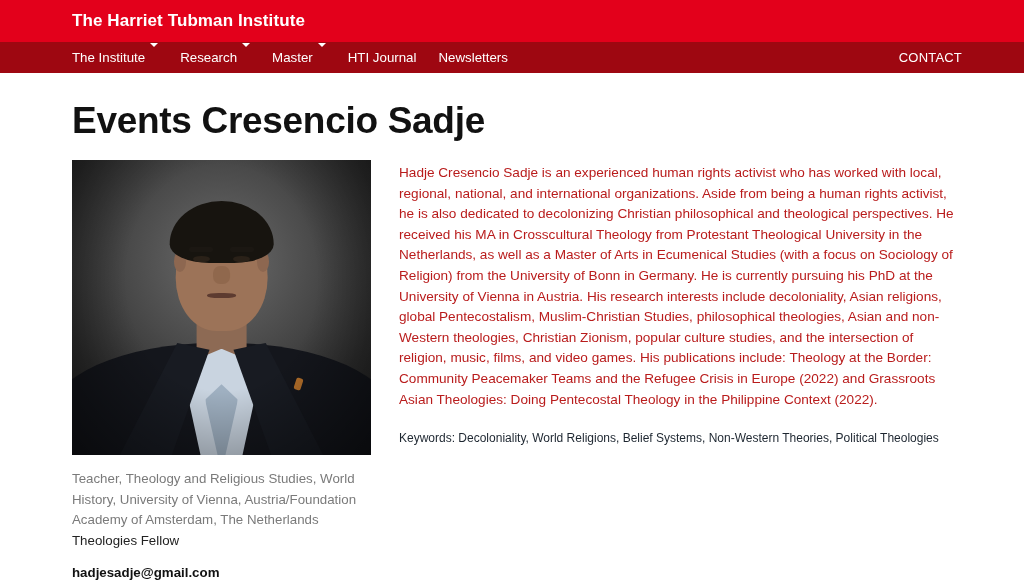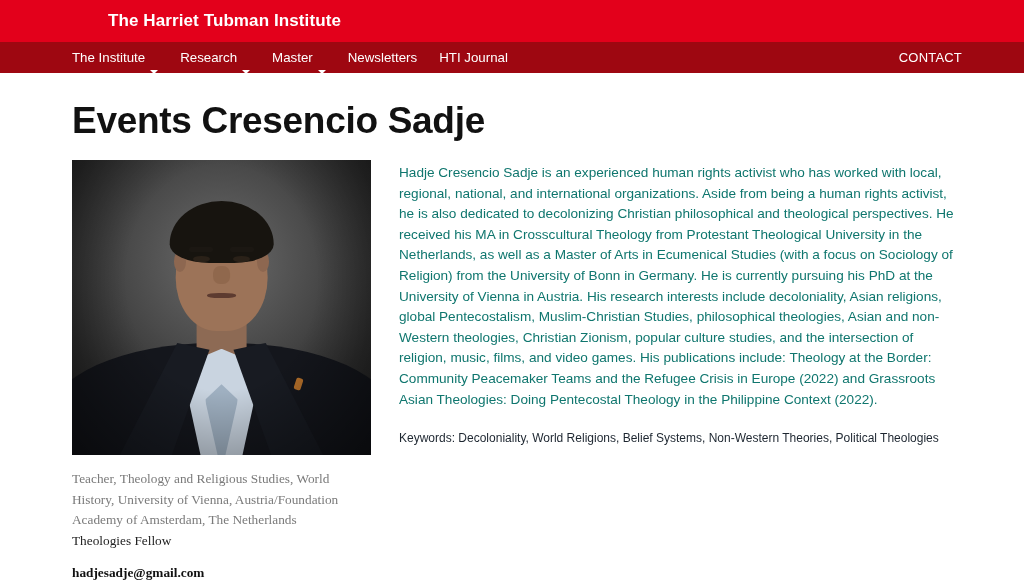--- a/index.html
+++ b/index.html
@@ -18,21 +18,21 @@
     height: 584px;
     background: #ffffff;
   }
 
   
   .brandbar {
     height: 42px;
     background: #e3001b;
     display: flex;
     align-items: center;
-    padding-left: 108px;
+    padding-left: 72px;
   }
   .brandbar .site-title {
     color: #ffffff;
     font-size: 17px;
     font-weight: bold;
     letter-spacing: 0.1px;
   }
 
   
   .navbar {
@@ -50,21 +50,21 @@
     gap: 0px;
   }
   .nav-item {
     color: #ffffff;
     font-size: 13.3px;
     padding: 0 11px;
     line-height: 31px;
     white-space: nowrap;
     cursor: pointer;
     display: flex;
-    align-items: flex-end;
+    align-items: flex-start;
     gap: 5px;
   }
   .nav-item:first-child { padding-left: 0; }
   .caret {
     width: 0; height: 0;
     border-left: 4px solid transparent;
     border-right: 4px solid transparent;
     border-top: 4px solid #ffffff;
     display: inline-block;
     position: relative;
@@ -91,21 +91,20 @@
     letter-spacing: -0.3px;
   }
 
   .cols {
     display: flex;
     align-items: flex-start;
   }
   .left-col {
     width: 299px;
     flex: 0 0 299px;
-    font-family: Liberation Serif, serif;
   }
   .portrait {
     width: 299px;
     height: 295px;
     background: #2b2b2b;
     position: relative;
     overflow: hidden;
   }
   
   .bg-grad {
@@ -268,21 +267,21 @@
   }
 
   .right-col {
     margin-left: 28px;
     flex: 1 1 auto;
     padding-top: 3px;
   }
   .bio {
     font-size: 13.6px;
     line-height: 20.6px;
-    color: #0f766e;
+    color: #b91c1c;
     max-width: 585px;
     text-align: left;
   }
   .keywords {
     margin-top: 18px;
     font-size: 12px;
     line-height: 20.6px;
     color: #1d2630;
     max-width: 540px;
   }
@@ -309,25 +308,25 @@
         <span class="caret"></span>
       </div>
 
 
       <div class="nav-item">
         <span>Master</span>
         <span class="caret"></span>
       </div>
 
       <div class="nav-item">
+        <span>HTI Journal</span>
+      </div>
+
+      <div class="nav-item">
         <span>Newsletters</span>
-      </div>
-
-      <div class="nav-item">
-        <span>HTI Journal</span>
       </div>
 
     </div>
     <div class="nav-right">CONTACT</div>
   </div>
 
   <div class="content">
 
     <h1 class="page-title">Events Cresencio Sadje</h1>
 

